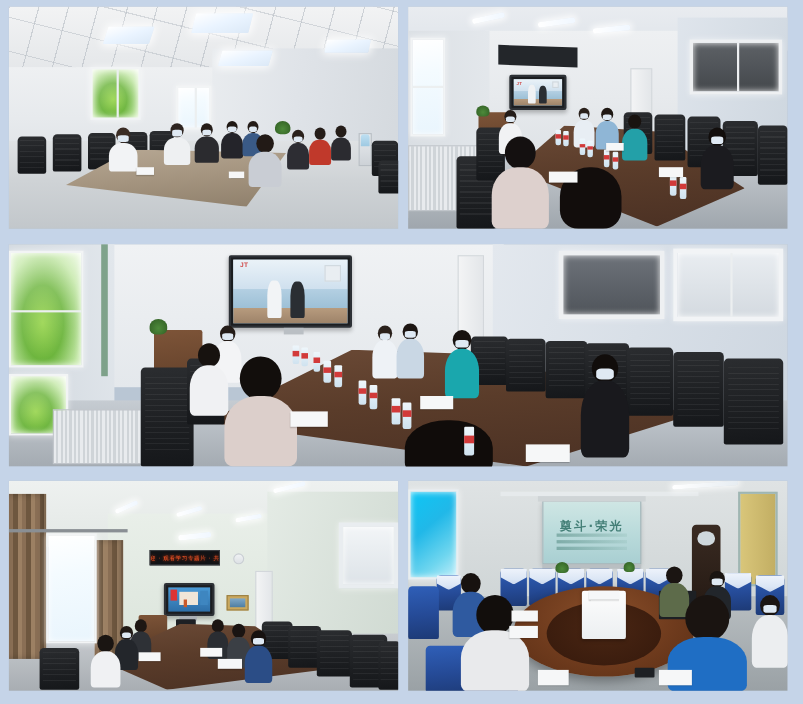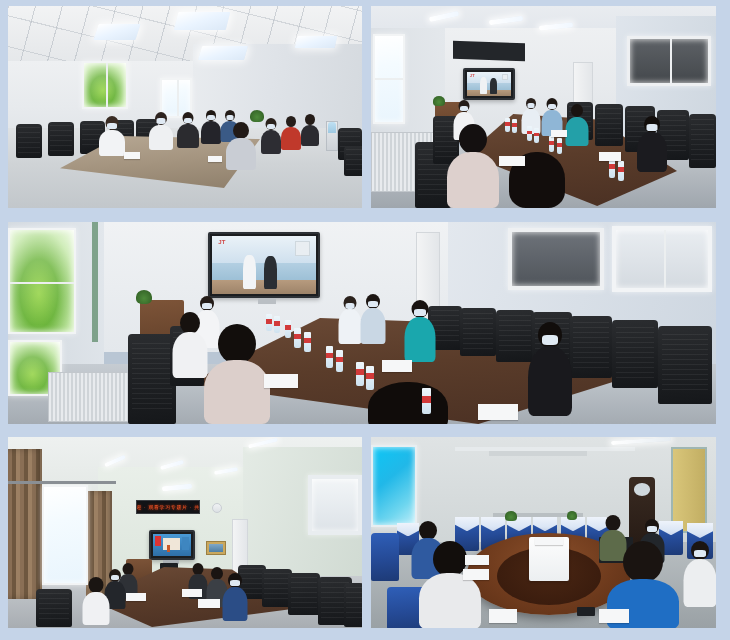--- a/index.html
+++ b/index.html
@@ -603,20 +603,28 @@
   <div class="photo" style="left:371px; top:437px; width:345px; height:191px;">
     <div class="scene">
       <div class="wall-back" style="left:0;top:0;right:0;height:110px;background:linear-gradient(180deg,#dfe3e4,#cfd5d6);"></div>
       <div class="floor" style="height:86px;background:linear-gradient(180deg,#b9bfc2,#9aa1a5);"></div>
 
       <div style="position:absolute;left:84px;top:10px;width:180px;height:4px;background:#e6eaec;"></div>
       <div class="light-tube" style="left:240px;top:2px;width:60px;height:4px;transform:rotate(-4deg);background:linear-gradient(90deg,#fff,#e7edf2);"></div>
 
       <div class="window" style="left:0;top:8px;width:46px;height:82px;background:linear-gradient(140deg,#0ec6f5 0%,#21b8e8 40%,#6fd6ef 75%,#bfeefa 100%);border:2px solid #e8eef1;"></div>
 
+      <div class="screen" style="left:122px;top:18px;width:90px;height:58px;">
+        <div class="title">奠斗·荣光</div>
+        <div class="rows">
+          <i></i>
+          <i></i>
+          <i></i>
+        </div>
+      </div>
       <div style="position:absolute;left:118px;top:14px;width:98px;height:5px;background:#cfd4d6;"></div>
       <div style="position:absolute;left:122px;top:76px;width:90px;height:4px;background:#b9bfc2;"></div>
 
       <div class="door" style="left:300px;top:10px;width:36px;height:86px;background:linear-gradient(90deg,#d9c67a,#c2ae63);border:2px solid #9fb6b2;"></div>
       <div class="clock-case" style="left:258px;top:40px;width:26px;height:78px;">
         <div class="clock-face"></div>
       </div>
 
       <div class="chair-blue" style="left:84px;top:80px;width:24px;height:34px;">
           <div class="cover"></div>

